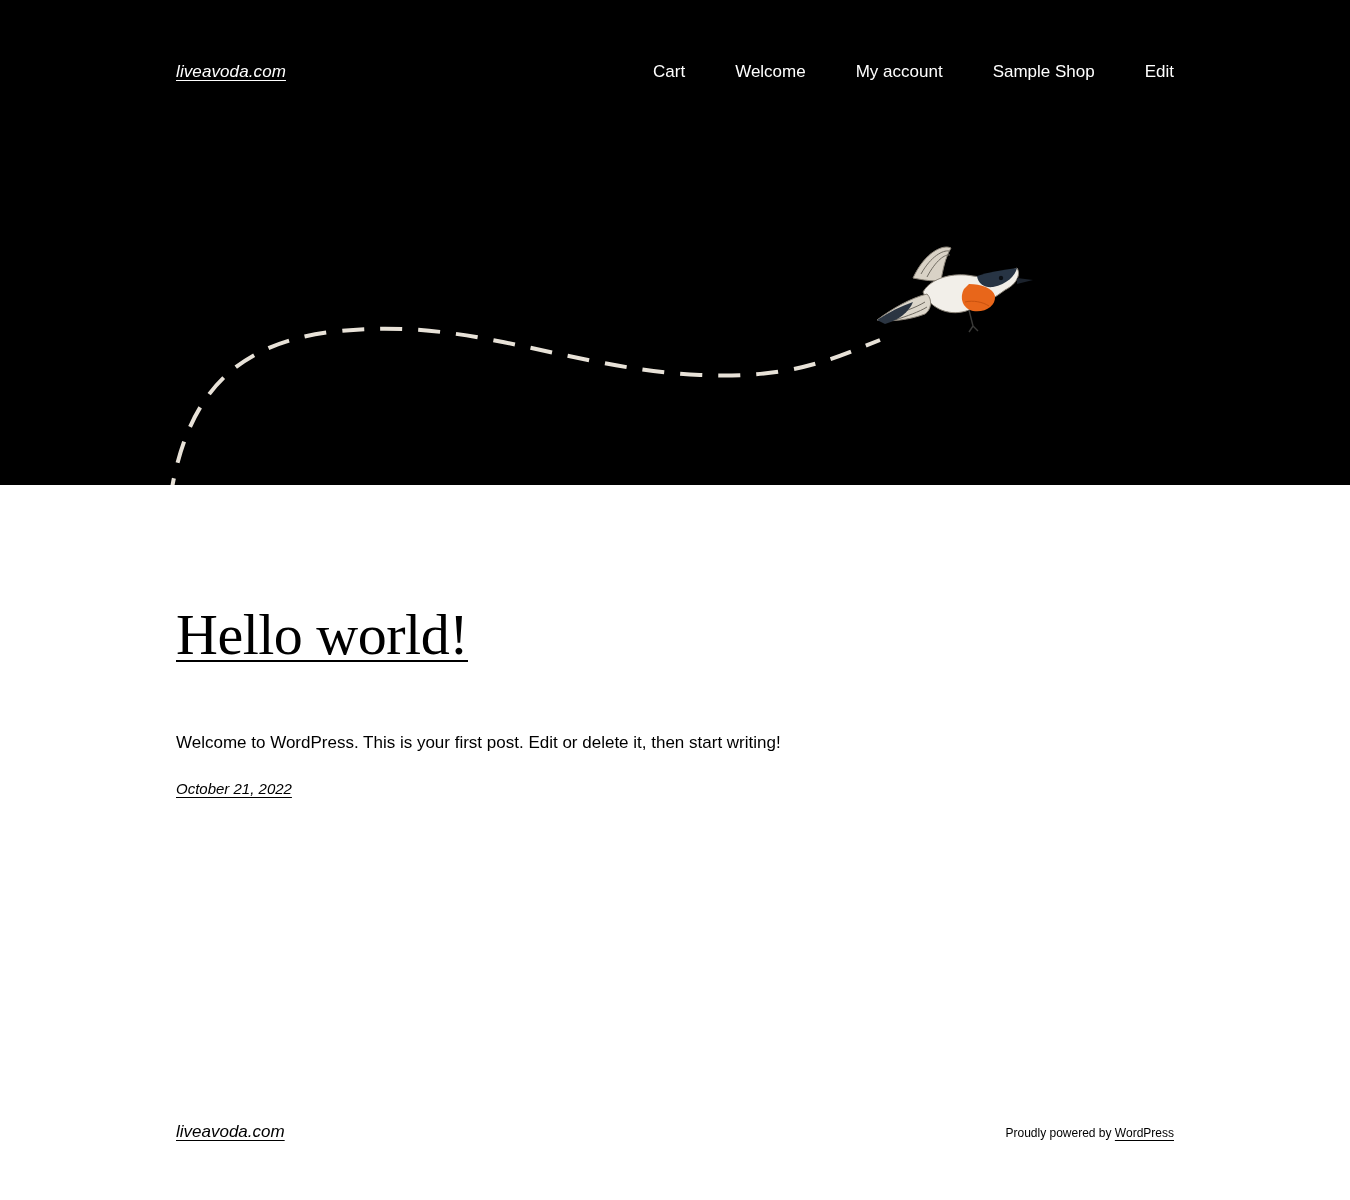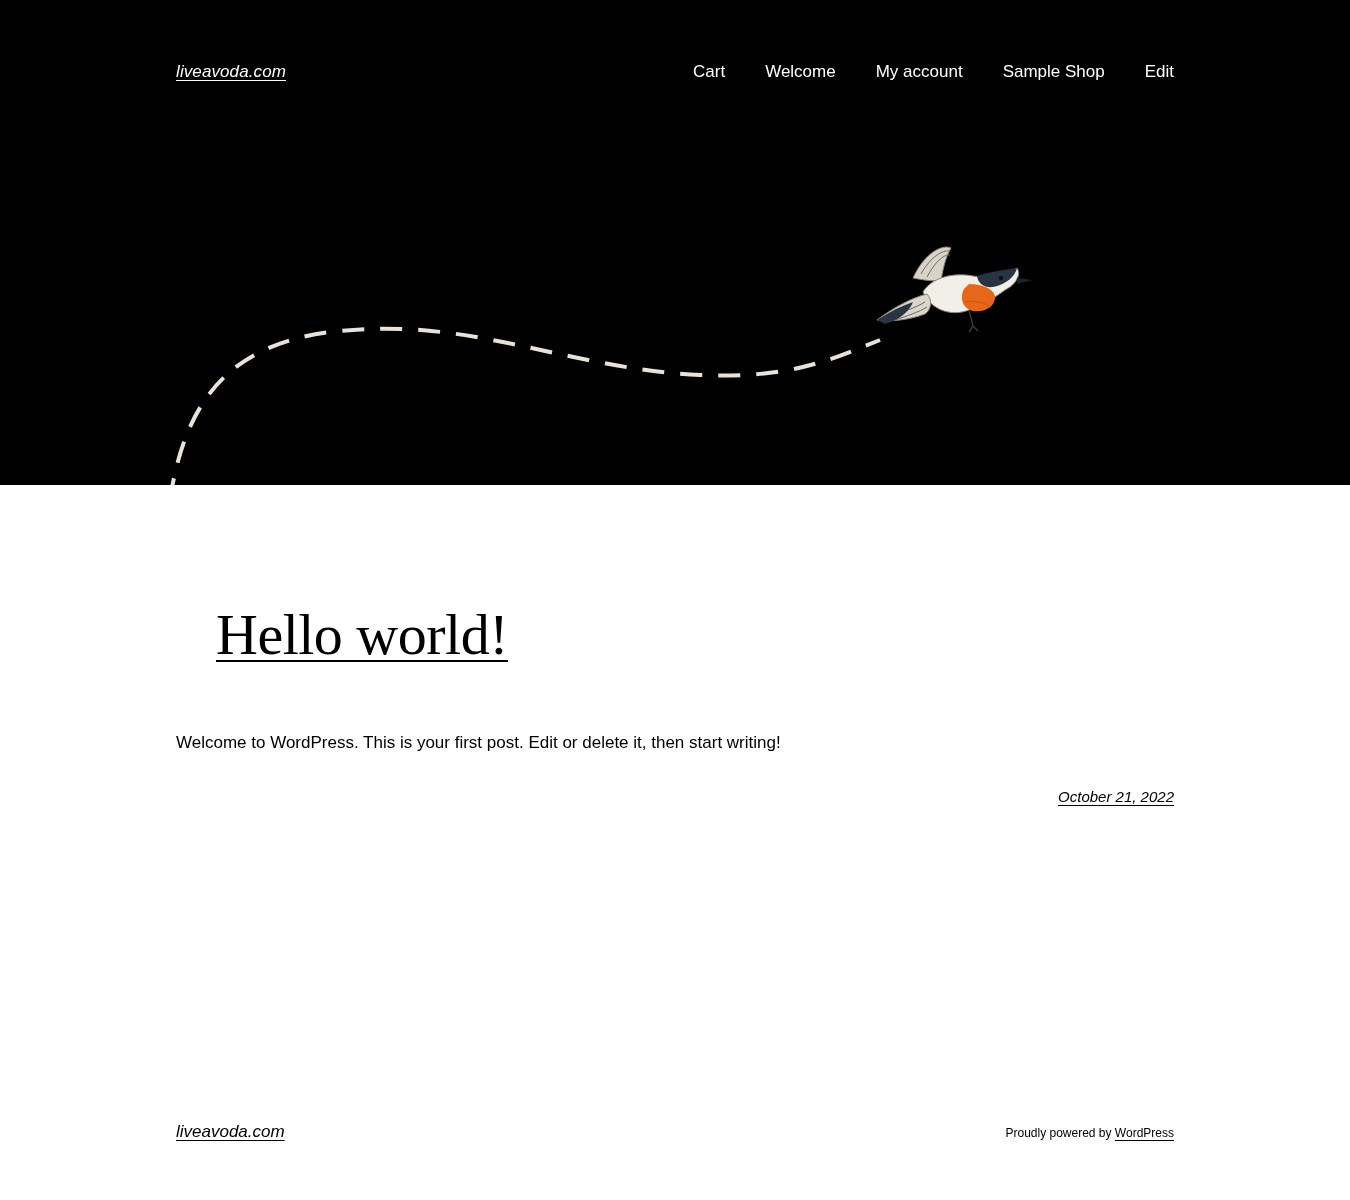--- a/index.html
+++ b/index.html
@@ -38,21 +38,21 @@
     font-size: 17px;
     color: #ffffff;
     text-decoration: underline;
     text-underline-offset: 3px;
     letter-spacing: 0.1px;
     cursor: pointer;
   }
   .nav {
     display: flex;
     align-items: center;
-    gap: 40px;
+    gap: 50px;
     text-align: center;
   }
   .nav a {
     font-size: 17px;
     color: #ffffff;
     text-decoration: none;
     white-space: nowrap;
     cursor: pointer;
   }
 
@@ -86,31 +86,29 @@
     font-size: 58px;
     line-height: 1.1;
     letter-spacing: -0.5px;
   }
   .post-title a {
     color: #000000;
     text-decoration: underline;
     text-underline-offset: 6px;
     text-decoration-thickness: 2px;
     cursor: pointer;
-    margin-left: 40px;
   }
   .post-excerpt {
     margin: 62px 0 12px 0;
     font-size: 17px;
     line-height: 1.6;
     color: #000000;
   }
   .post-date {
-    margin-top: 32px;
-    text-align: right;
+    margin-top: 24px;
   }
   .post-date a {
     font-style: italic;
     font-size: 15px;
     color: #000000;
     text-decoration: underline;
     text-underline-offset: 3px;
     cursor: pointer;
   }
 

